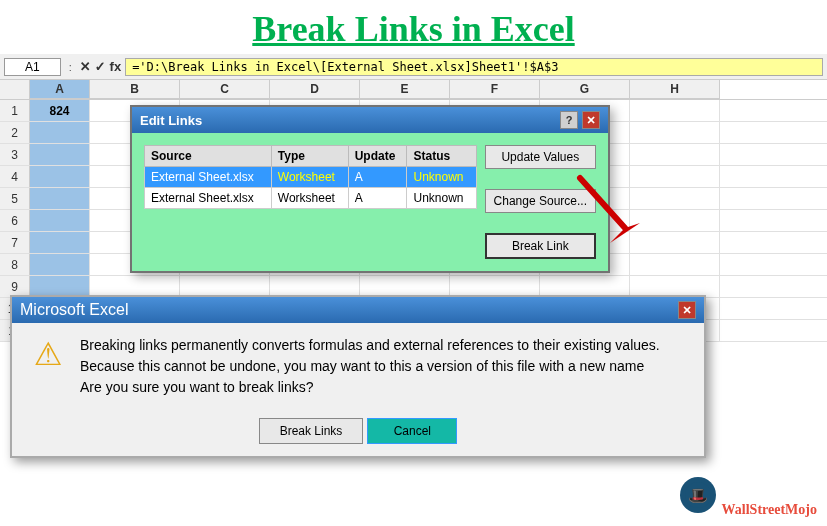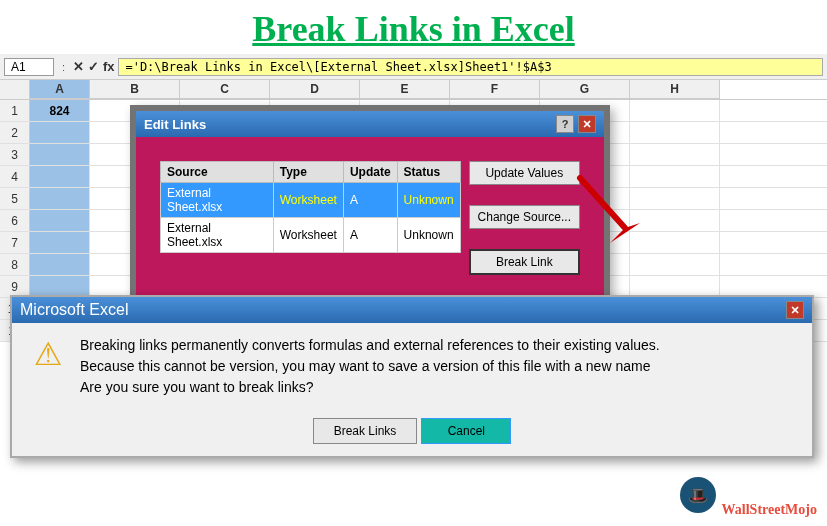--- a/index.html
+++ b/index.html
@@ -30,21 +30,21 @@
     .formula-bar {
       display: flex;
       align-items: center;
       background: #f0f0f0;
       border-bottom: 1px solid #ccc;
       padding: 2px 4px;
       height: 26px;
     }
     .cell-ref-box {
       border: 1px solid #999;
-      padding: 1px 6px;
+      padding: 1px 20px;
       font-size: 12px;
       background: #fff;
       min-width: 50px;
       margin-right: 4px;
     }
     .formula-separator {
       font-size: 11px;
       color: #555;
       margin: 0 4px;
     }
@@ -133,22 +133,22 @@
       text-align: center;
       color: #000;
     }
 
     
     .dialog-edit-links {
       position: absolute;
       top: 105px;
       left: 130px;
       width: 480px;
-      background: #be185d;
-      border: 6px solid #737373;
+      background: #86efac;
+      border: 2px solid #737373;
       box-shadow: 4px 4px 10px rgba(0,0,0,0.3);
       z-index: 10;
     }
     .dialog-titlebar {
       background: linear-gradient(to bottom, #4a90d9, #2a6ab0);
       color: #fff;
       padding: 4px 8px;
       display: flex;
       align-items: center;
       justify-content: space-between;
@@ -170,21 +170,21 @@
       align-items: center;
       justify-content: center;
       font-size: 11px;
       cursor: pointer;
       color: #333;
       font-weight: bold;
     }
     .dialog-title-btn.close { background: #c0392b; color: #fff; }
     .dialog-body {
       display: flex;
-      padding: 24px;
+      padding: 12px;
       gap: 8px;
     }
     .links-table-area {
       flex: 1;
     }
     .links-table {
       width: 100%;
       border-collapse: collapse;
       font-size: 12px;
     }
@@ -231,21 +231,21 @@
       left: 570px;
       z-index: 11;
       pointer-events: none;
     }
 
     
     .dialog-excel {
       position: absolute;
       top: 295px;
       left: 10px;
-      width: 804px;
+      width: 696px;
       background: #f0f0f0;
       border: 2px solid #aaa;
       box-shadow: 4px 4px 10px rgba(0,0,0,0.4);
       z-index: 20;
     }
     .excel-dialog-titlebar {
       background: linear-gradient(to bottom, #4a90d9, #2a6ab0);
       color: #fff;
       padding: 4px 8px;
       display: flex;
@@ -539,21 +539,21 @@
 
 <div class="dialog-excel">
   <div class="excel-dialog-titlebar">
     <span>Microsoft Excel</span>
     <div class="excel-close-btn">✕</div>
   </div>
   <div class="excel-dialog-body">
     <div class="warning-icon">⚠</div>
     <div class="excel-dialog-text">
       <div>Breaking links permanently converts formulas and external references to their existing values.</div>
-      <div>Because this cannot be version, you may want to save a  version of this file with a new name</div>
+      <div>Because this cannot be undone, you may want to this a  version of this file with a new name</div>
       <div>Are you sure you want to break links?</div>
     </div>
   </div>
   <div class="excel-dialog-footer">
     <button class="excel-btn">Break Links</button>
     <button class="excel-btn cancel-btn">Cancel</button>
   </div>
 </div>
 
 <div class="wsm-logo">

